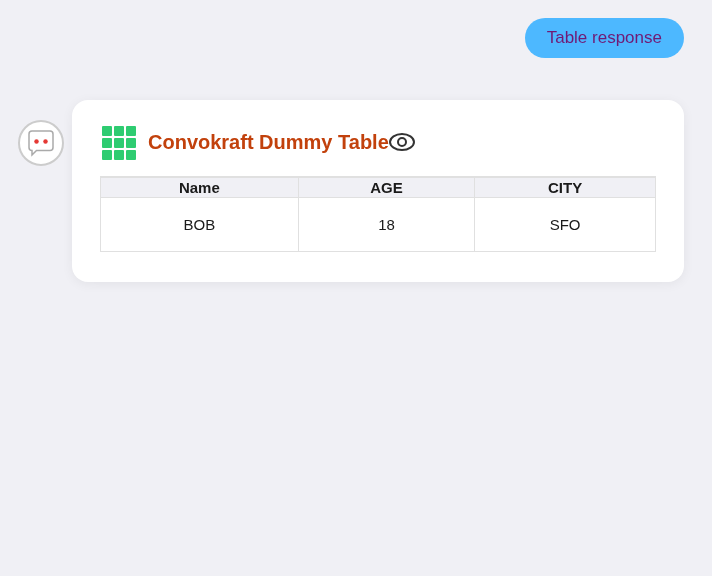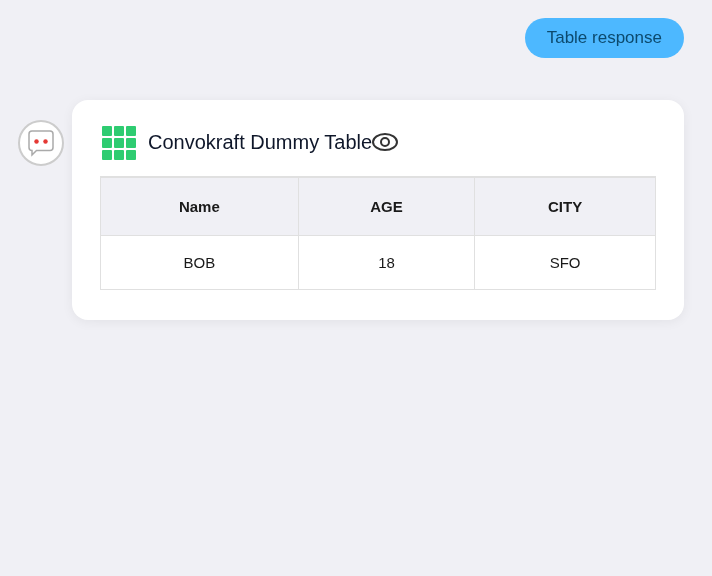--- a/index.html
+++ b/index.html
@@ -12,21 +12,21 @@
       position: relative;
       overflow: hidden;
     }
 
     
     .chat-bubble-user {
       position: absolute;
       top: 18px;
       right: 28px;
       background-color: #4db8ff;
-      color: #0c4a6e;
+      color: #701a75;
       font-size: 17px;
       font-weight: 500;
       padding: 10px 22px;
       border-radius: 22px;
     }
 
     
     .bot-avatar {
       position: absolute;
       top: 120px;
@@ -68,22 +68,22 @@
     }
 
     .grid-icon {
       width: 36px;
       height: 36px;
       flex-shrink: 0;
     }
 
     .card-title {
       font-size: 20px;
-      font-weight: 400;
-      color: #0f172a;
+      font-weight: 700;
+      color: #c2410c;
       display: flex;
       align-items: center;
     }
 
     .eye-icon {
       display: inline-flex;
       align-items: center;
     }
 
     
@@ -98,21 +98,21 @@
       width: 100%;
       border-collapse: collapse;
       margin-top: 0;
     }
 
     .data-table th {
       background-color: #f0f0f5;
       font-size: 15px;
       font-weight: 700;
       color: #1a1a1a;
-      padding: 20px 18px;
+      padding: 1px 18px;
       border: 1px solid #e0e0e0;
       text-align: center;
     }
 
     .data-table td {
       font-size: 15px;
       color: #1a1a1a;
       padding: 18px 18px;
       border: 1px solid #e0e0e0;
       text-align: center;

